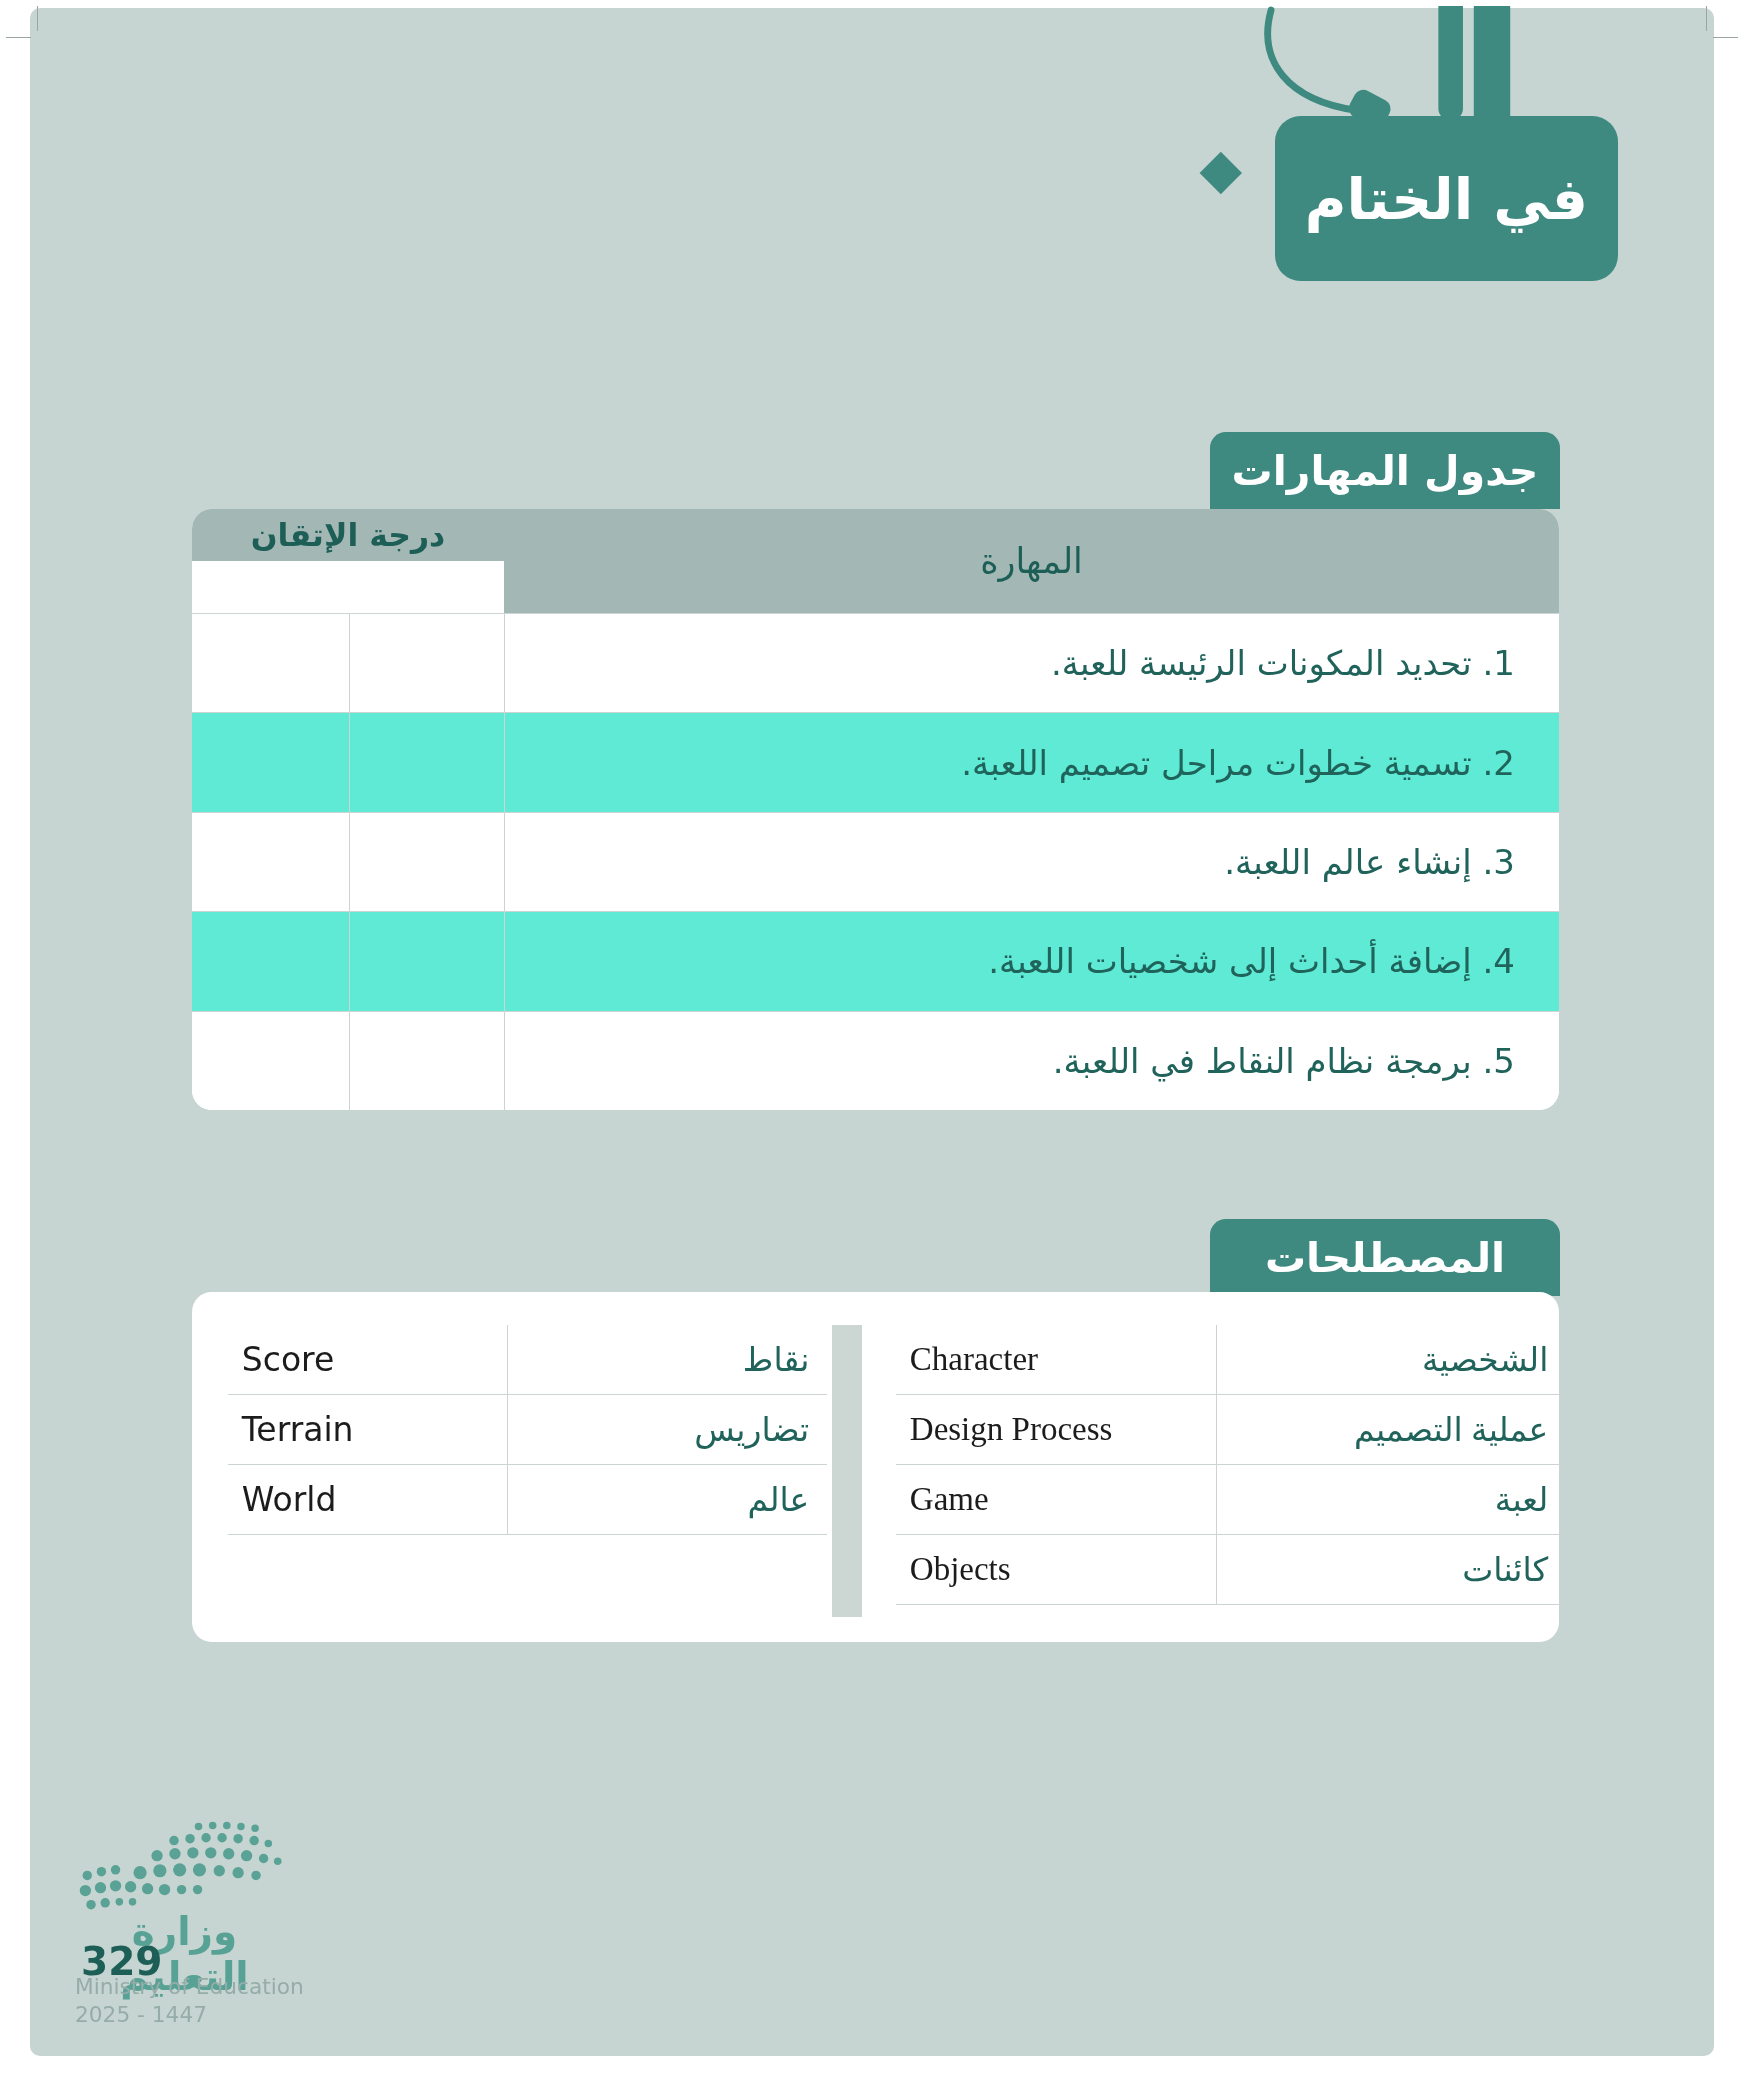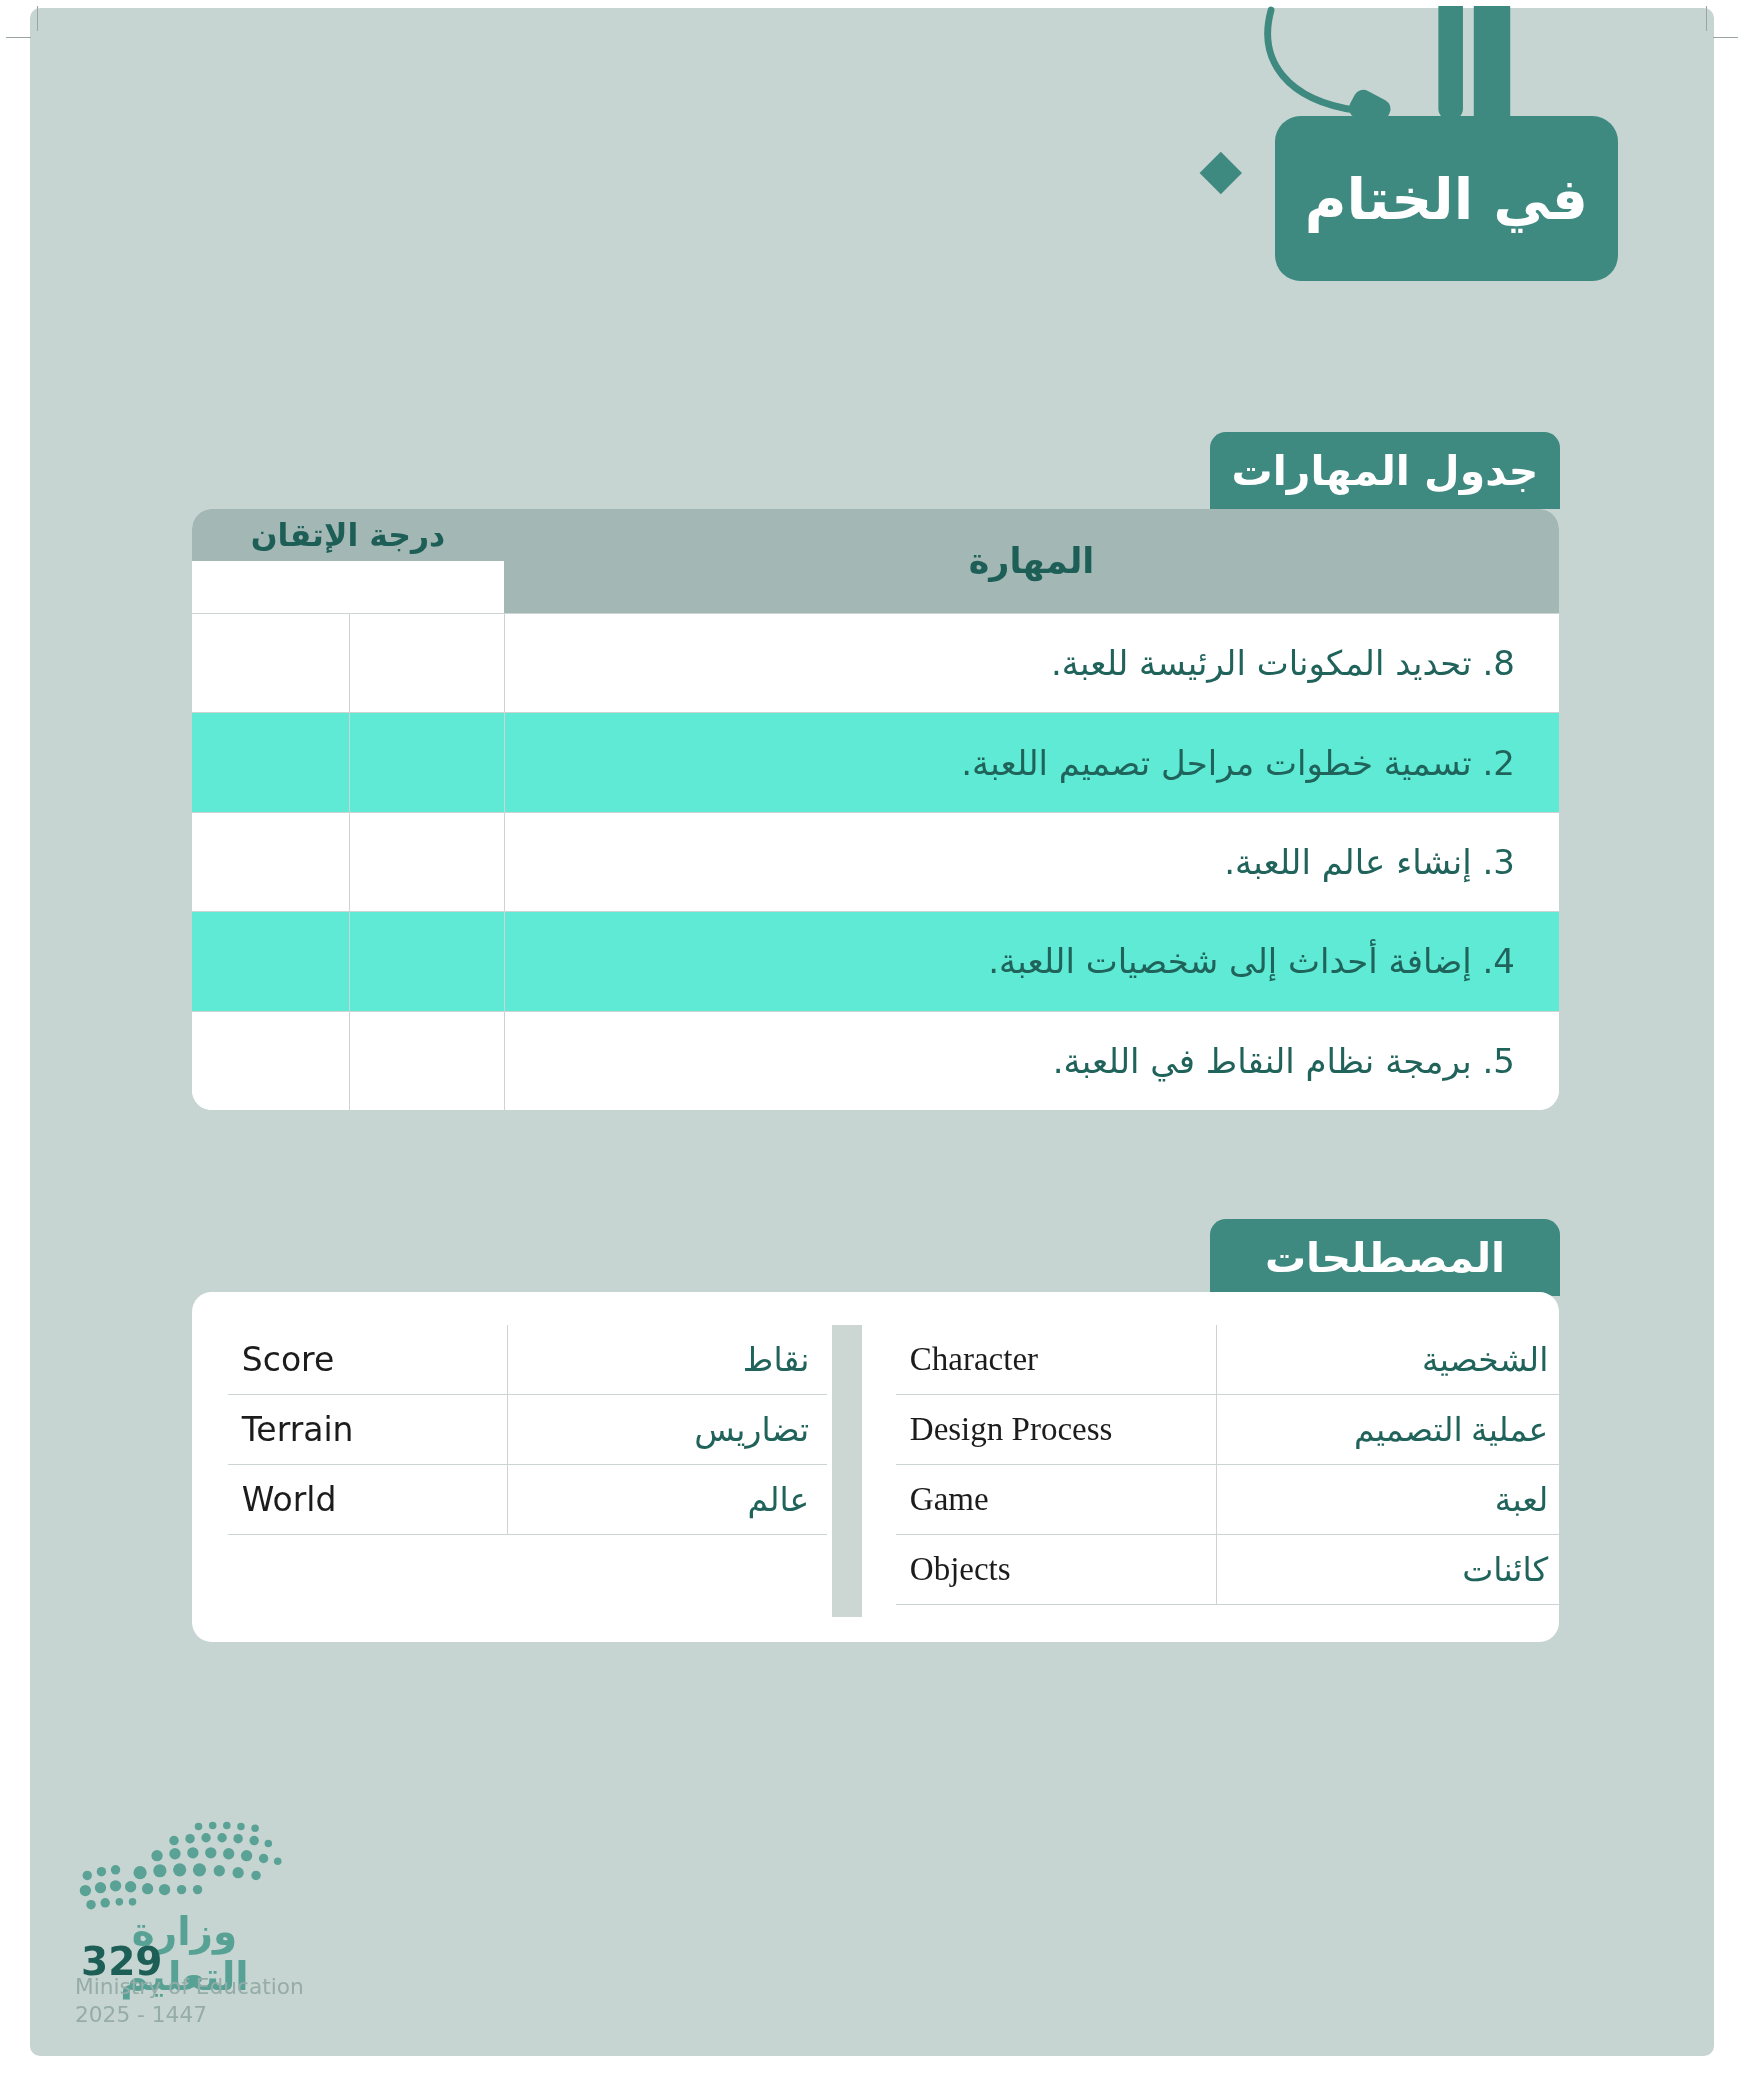--- a/index.html
+++ b/index.html
@@ -65,21 +65,21 @@
   .mastery-sub { height:52px; display:flex; }
   .msub {
     background:#3e8a80; color:#ffffff; font-size:30.5px; font-weight:bold;
     display:flex; align-items:center; justify-content:center;
   }
   .msub.not { width:158px; }
   .msub.yes { width:155px; border-left:2px solid #cfdbd8; }
   .skill-head {
     flex:1; background:#a3b7b4; color:#1d5f57;
     display:flex; align-items:center; justify-content:center;
-    font-size:35px; font-weight:bold;
+    font-size:35px; font-weight:normal;
   }
   .trow { flex:1; display:flex; border-top:1px solid #ccd5d3; background:#ffffff; }
   .trow.alt { background:#5eead4; }
   .cell { height:100%; }
   .c-not { width:158px; border-right:1px solid #ccd5d3; }
   .c-yes { width:155px; border-right:1px solid #ccd5d3; }
   .c-skill {
     flex:1; display:flex; align-items:center;
     padding:0 44px; color:#20635b; font-size:34px; font-weight:500;
   }
@@ -155,21 +155,21 @@
     <div class="thead">
       <div class="mastery-col">
         <div class="mastery-head" dir="rtl">درجة الإتقان</div>
       </div>
       <div class="skill-head" dir="rtl">المهارة</div>
     </div>
 
     <div class="trow">
       <div class="cell c-not"></div>
       <div class="cell c-yes"></div>
-      <div class="cell c-skill" dir="rtl">8. تحديد المكونات الرئيسة للعبة.</div>
+      <div class="cell c-skill" dir="rtl">1. تحديد المكونات الرئيسة للعبة.</div>
     </div>
     <div class="trow alt">
       <div class="cell c-not"></div>
       <div class="cell c-yes"></div>
       <div class="cell c-skill" dir="rtl">2. تسمية خطوات مراحل تصميم اللعبة.</div>
     </div>
     <div class="trow">
       <div class="cell c-not"></div>
       <div class="cell c-yes"></div>
       <div class="cell c-skill" dir="rtl">3. إنشاء عالم اللعبة.</div>

